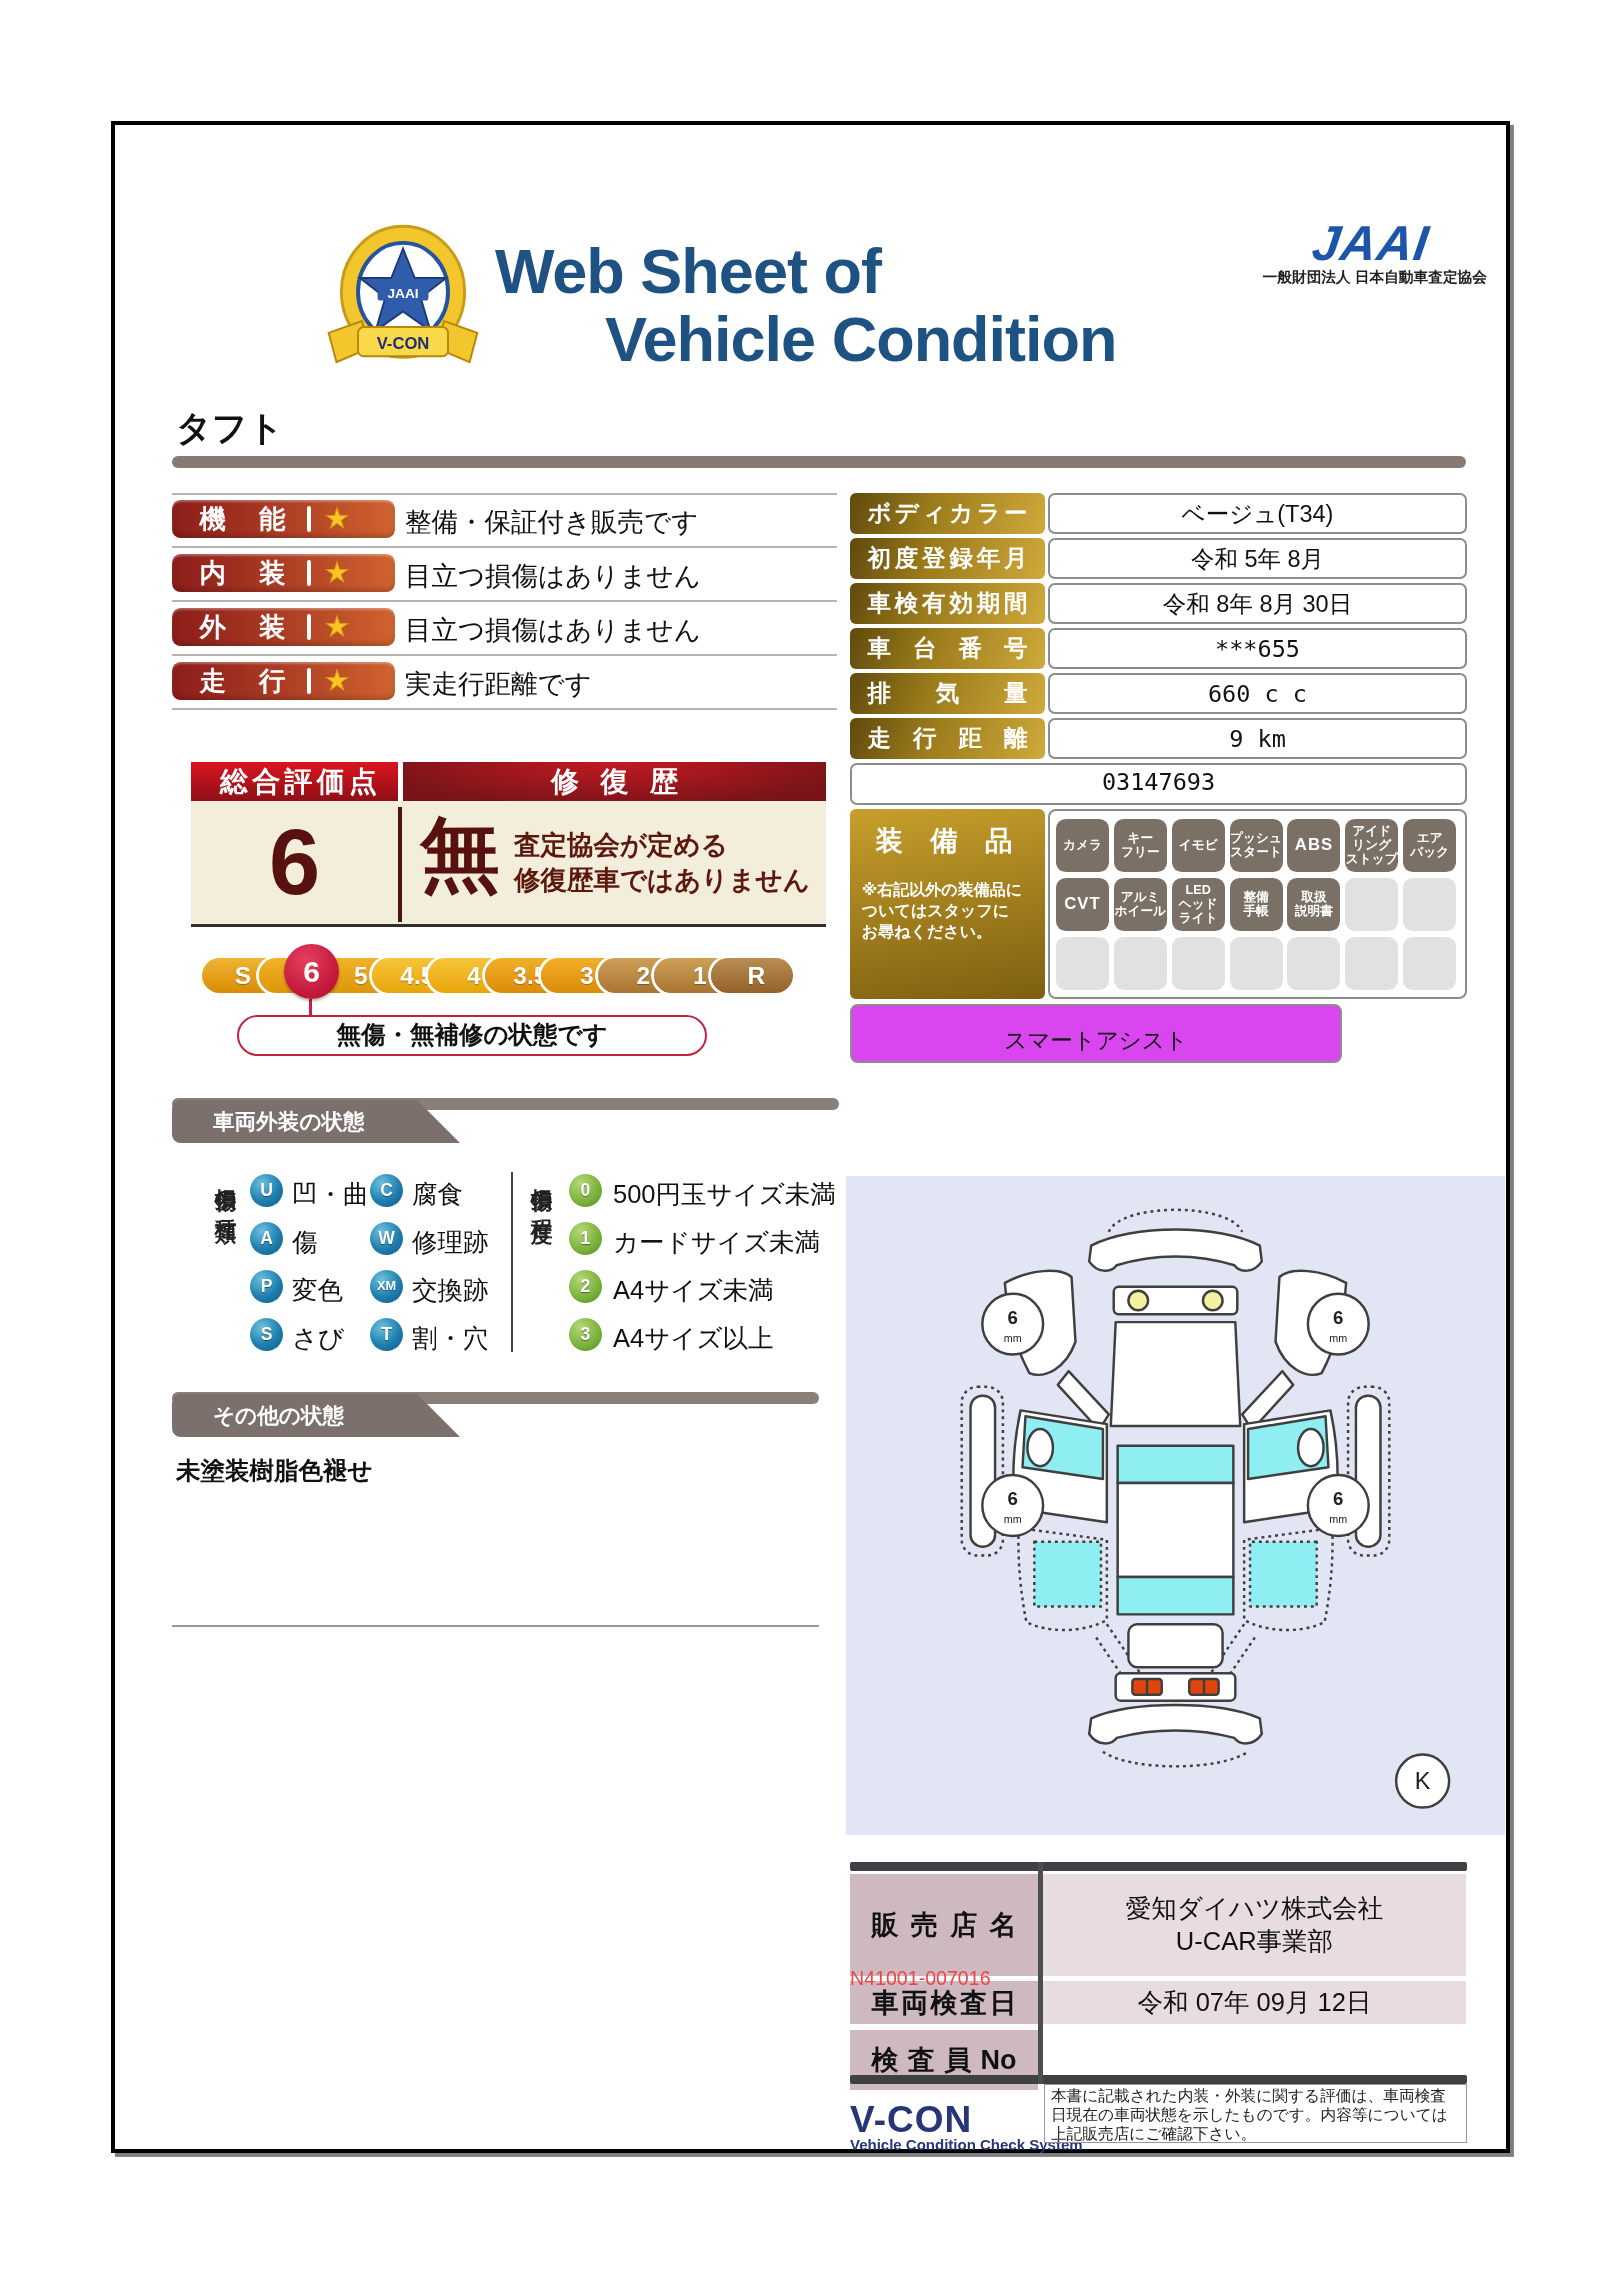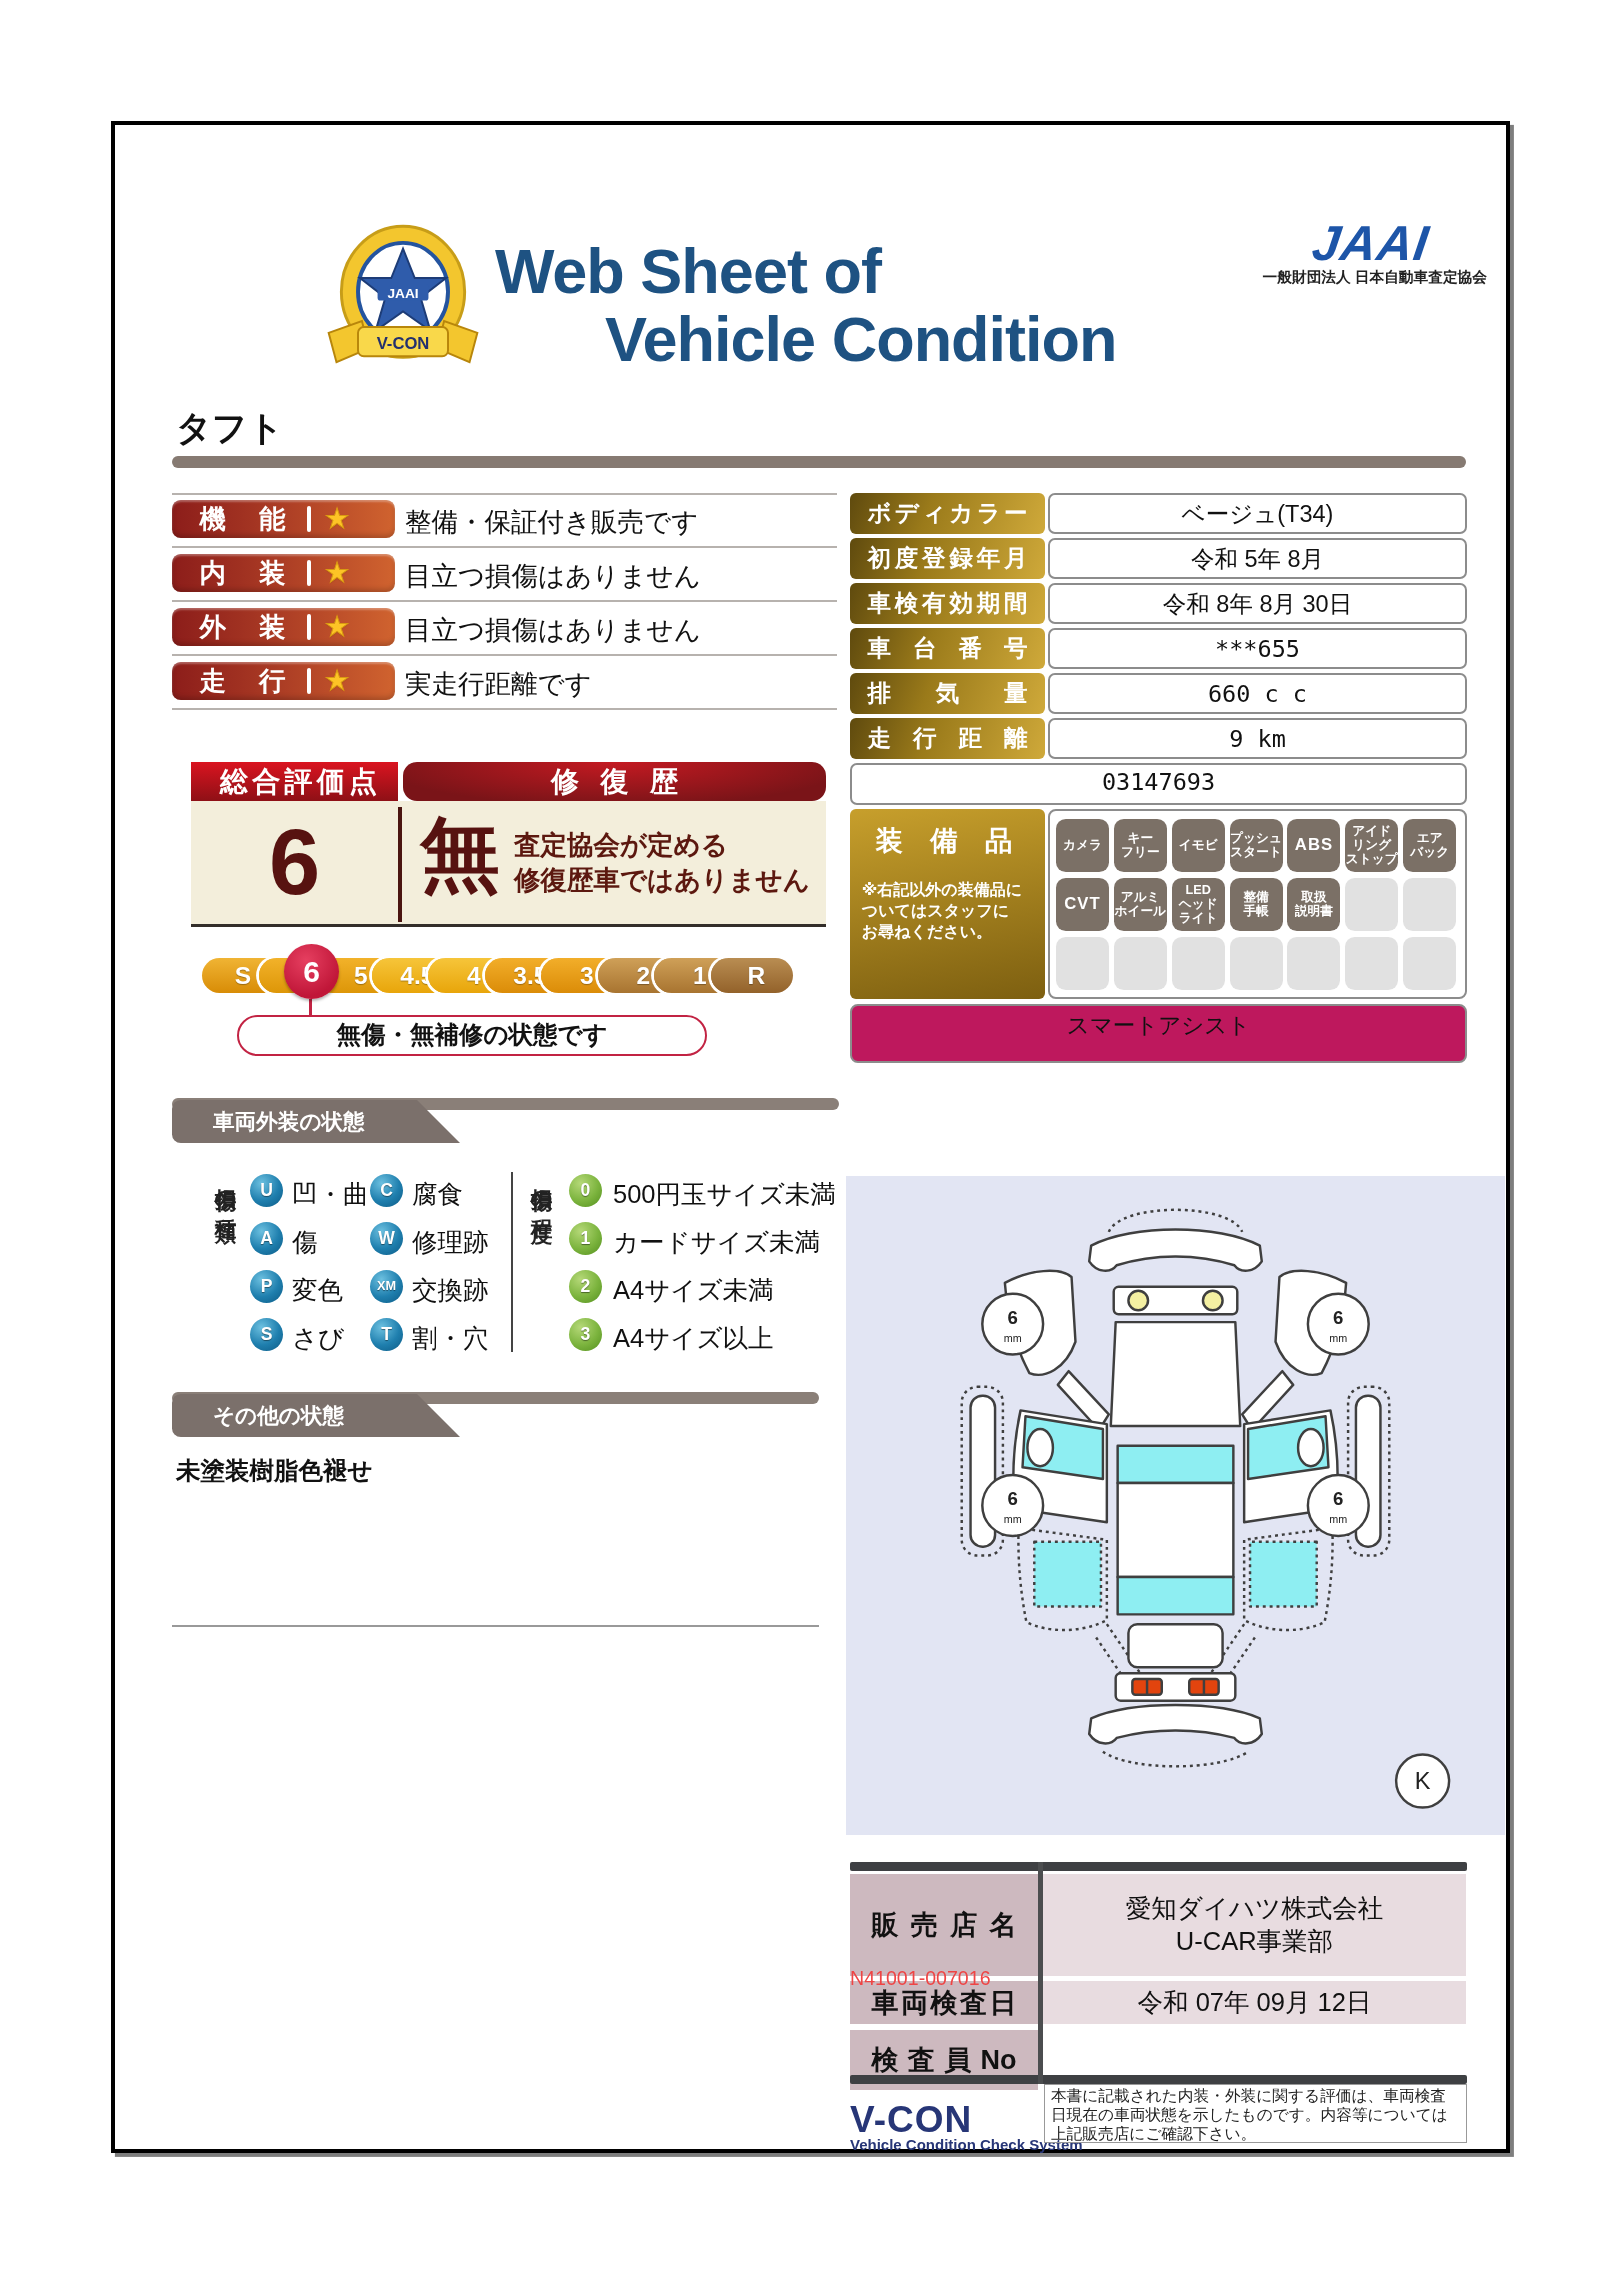--- a/index.html
+++ b/index.html
@@ -35,21 +35,21 @@
   .rcomment{position:absolute;left:233px;top:3.9px;font-size:26.5px;color:#111;white-space:nowrap;}
 
   
   .ovl{position:absolute;left:76px;top:637px;width:635px;}
   .ovl-header{position:relative;height:39px;display:flex;}
   .ovl-hl{width:207px;background:linear-gradient(180deg,#da1420,#8e1016);display:flex;align-items:center;}
   .ovl-hl span{display:block;width:157px;margin-left:29px;color:#fff;font-weight:bold;font-size:28px;
                text-align:justify;text-align-last:justify;}
   .ovl-hbar{width:4.9px;background:#fff;}
   .ovl-hr{flex:1;background:radial-gradient(ellipse at 50% 0%,#c41a22,#7a1418 80%);
-          display:flex;align-items:center;justify-content:center;border-radius:14px;}
+          display:flex;align-items:center;justify-content:center;}
   .ovl-hr span{display:block;width:127px;color:#fff;font-weight:bold;font-size:28px;
                text-align:justify;text-align-last:justify;}
   .ovl-body{position:relative;height:126px;background:#f3eedb;border-bottom:3.9px solid #332e2a;}
   .ovl-score{position:absolute;left:0;top:0;width:207px;height:100%;display:flex;align-items:center;
              justify-content:center;font-size:92px;font-weight:bold;color:#571210;}
   .ovl-vline{position:absolute;left:207px;top:5.9px;width:3.9px;height:115px;background:#4a1410;}
   .ovl-mu{position:absolute;left:229px;top:13.7px;font-size:80px;font-weight:bold;color:#571210;
           font-family:"Liberation Serif","DejaVu Serif",serif;line-height:1;}
   .ovl-note{position:absolute;left:323px;top:27.4px;font-size:26.5px;font-weight:bold;color:#5c180f;line-height:1.3;}
 
@@ -92,22 +92,22 @@
             text-align:justify;text-align-last:justify;}
   .eq-note{margin:21.6px 0 0 11.8px;font-size:16px;font-weight:bold;line-height:1.3;white-space:pre-line;}
   .eq-panel{position:absolute;left:933px;top:684px;width:419px;height:190px;border:2px solid #8c8c8c;
             border-radius:7.8px;background:#fff;padding:7.8px 5.9px;}
   .eq-row{display:flex;gap:4.9px;margin-bottom:5.9px;}
   .eq-badge{width:53px;height:53px;border-radius:9.8px;background:#7b7066;color:#fff;
             display:flex;align-items:center;justify-content:center;text-align:center;
             font-size:12.7px;font-weight:bold;line-height:1.12;white-space:pre-line;}
   .eq-badge.en{font-size:16.7px;letter-spacing:1px;}
   .eq-badge.empty{background:#e1e1e1;}
-  .smart{position:absolute;left:735px;top:879px;width:617px;height:59px;border:2px solid #8c8c8c;
-         border-radius:7.8px;background:#be185d;font-size:22.5px;text-align:center;padding-top:4px;}
+  .smart{position:absolute;left:735px;top:879px;width:492px;height:59px;border:2px solid #8c8c8c;
+         border-radius:7.8px;background:#d946ef;font-size:22.5px;text-align:center;padding-top:19px;}
 
   
   .banner{position:absolute;left:57px;height:43px;}
   .banner .bline{position:absolute;left:0;top:0;height:11.8px;background:#8a7f78;border-radius:5.9px;}
   .banner .bdark{position:absolute;left:0;top:2px;height:43px;width:245px;background:#7b706b;
                  border-radius:8.8px 0 0 8.8px;color:#fff;font-size:21.6px;font-weight:bold;
                  line-height:43px;padding-left:41px;}
   .banner .bdark::after{content:"";position:absolute;right:-43px;top:0;width:0;height:0;
                  border-bottom:43px solid #7b706b;border-right:43px solid transparent;}
 

